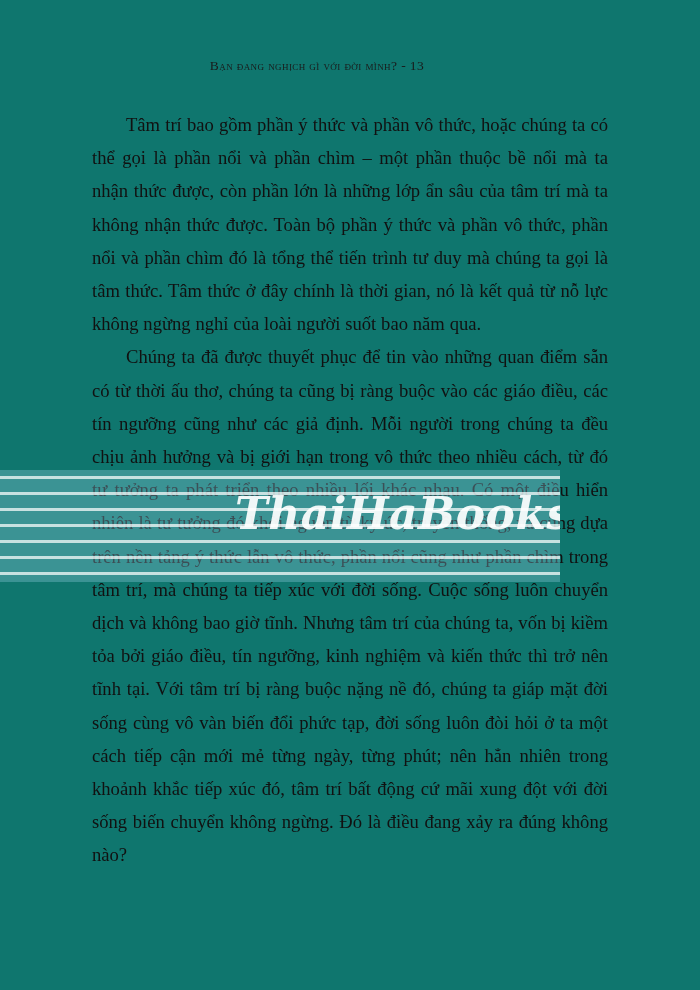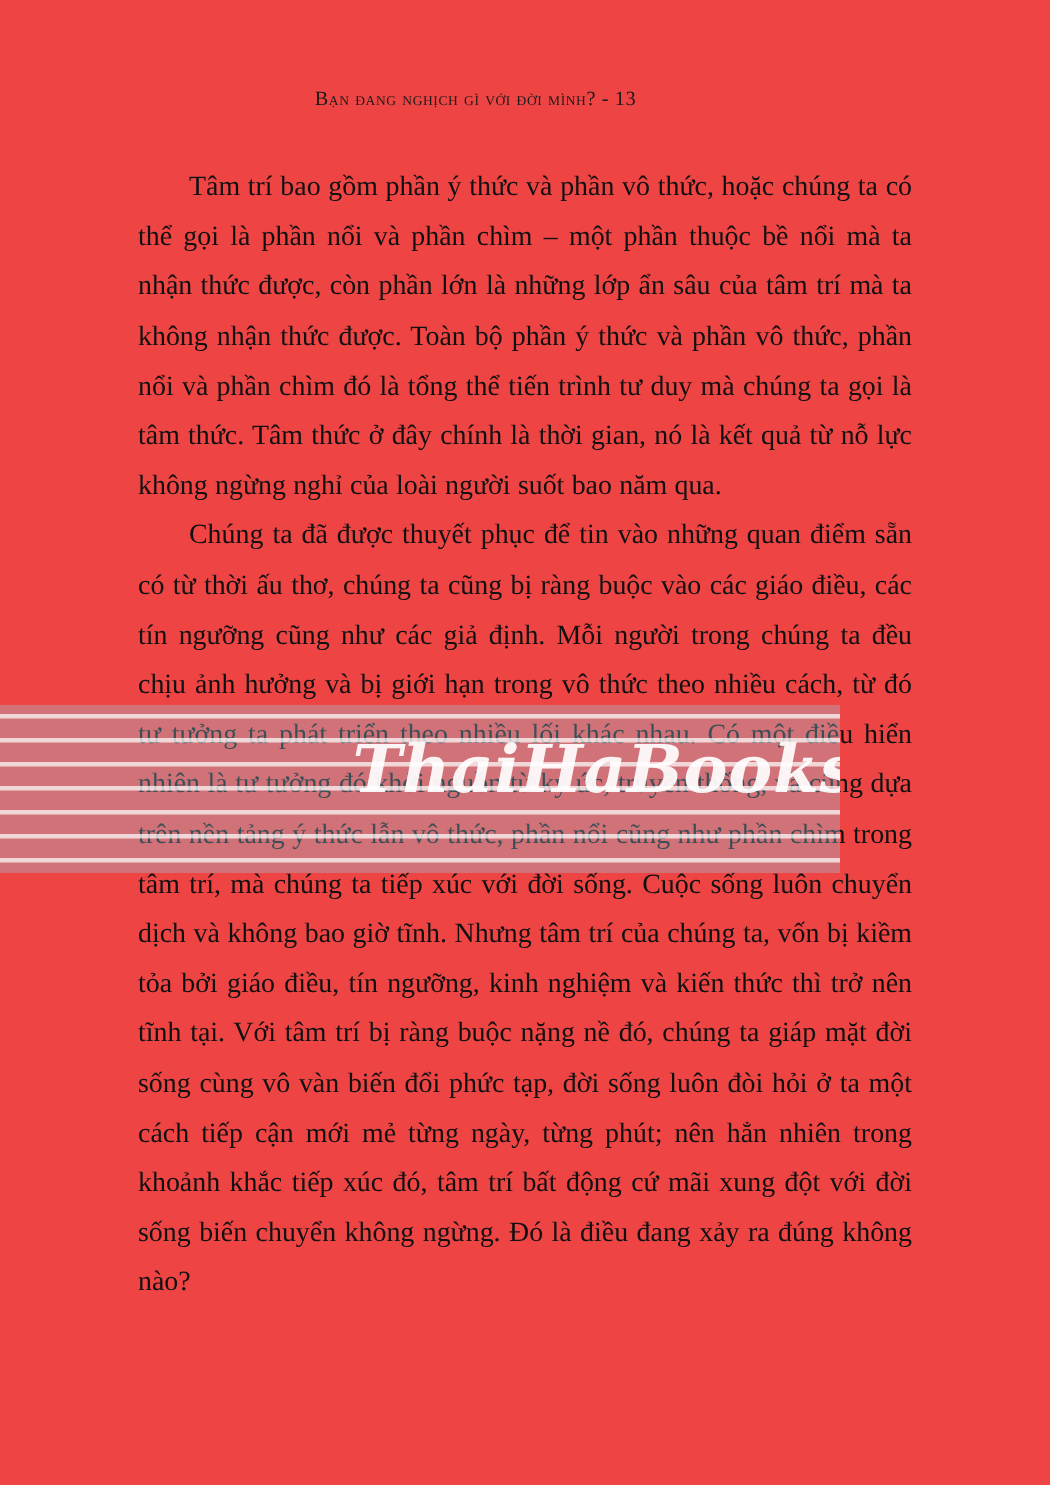--- a/index.html
+++ b/index.html
@@ -11,21 +11,21 @@
     width: 700px;
     height: 990px;
     position: relative;
     overflow: hidden;
     font-family: "Liberation Serif", serif;
     color: #111111;
   }
   .page {
     position: absolute;
     inset: 0;
-    background: #ef4444;
+    background: #0f766e;
   }
   
   .running-header {
     position: absolute;
     top: 58px;
     left: 0;
     right: 0;
     text-align: center;
     padding-right: 66px;
     font-family: "Liberation Serif", serif;

